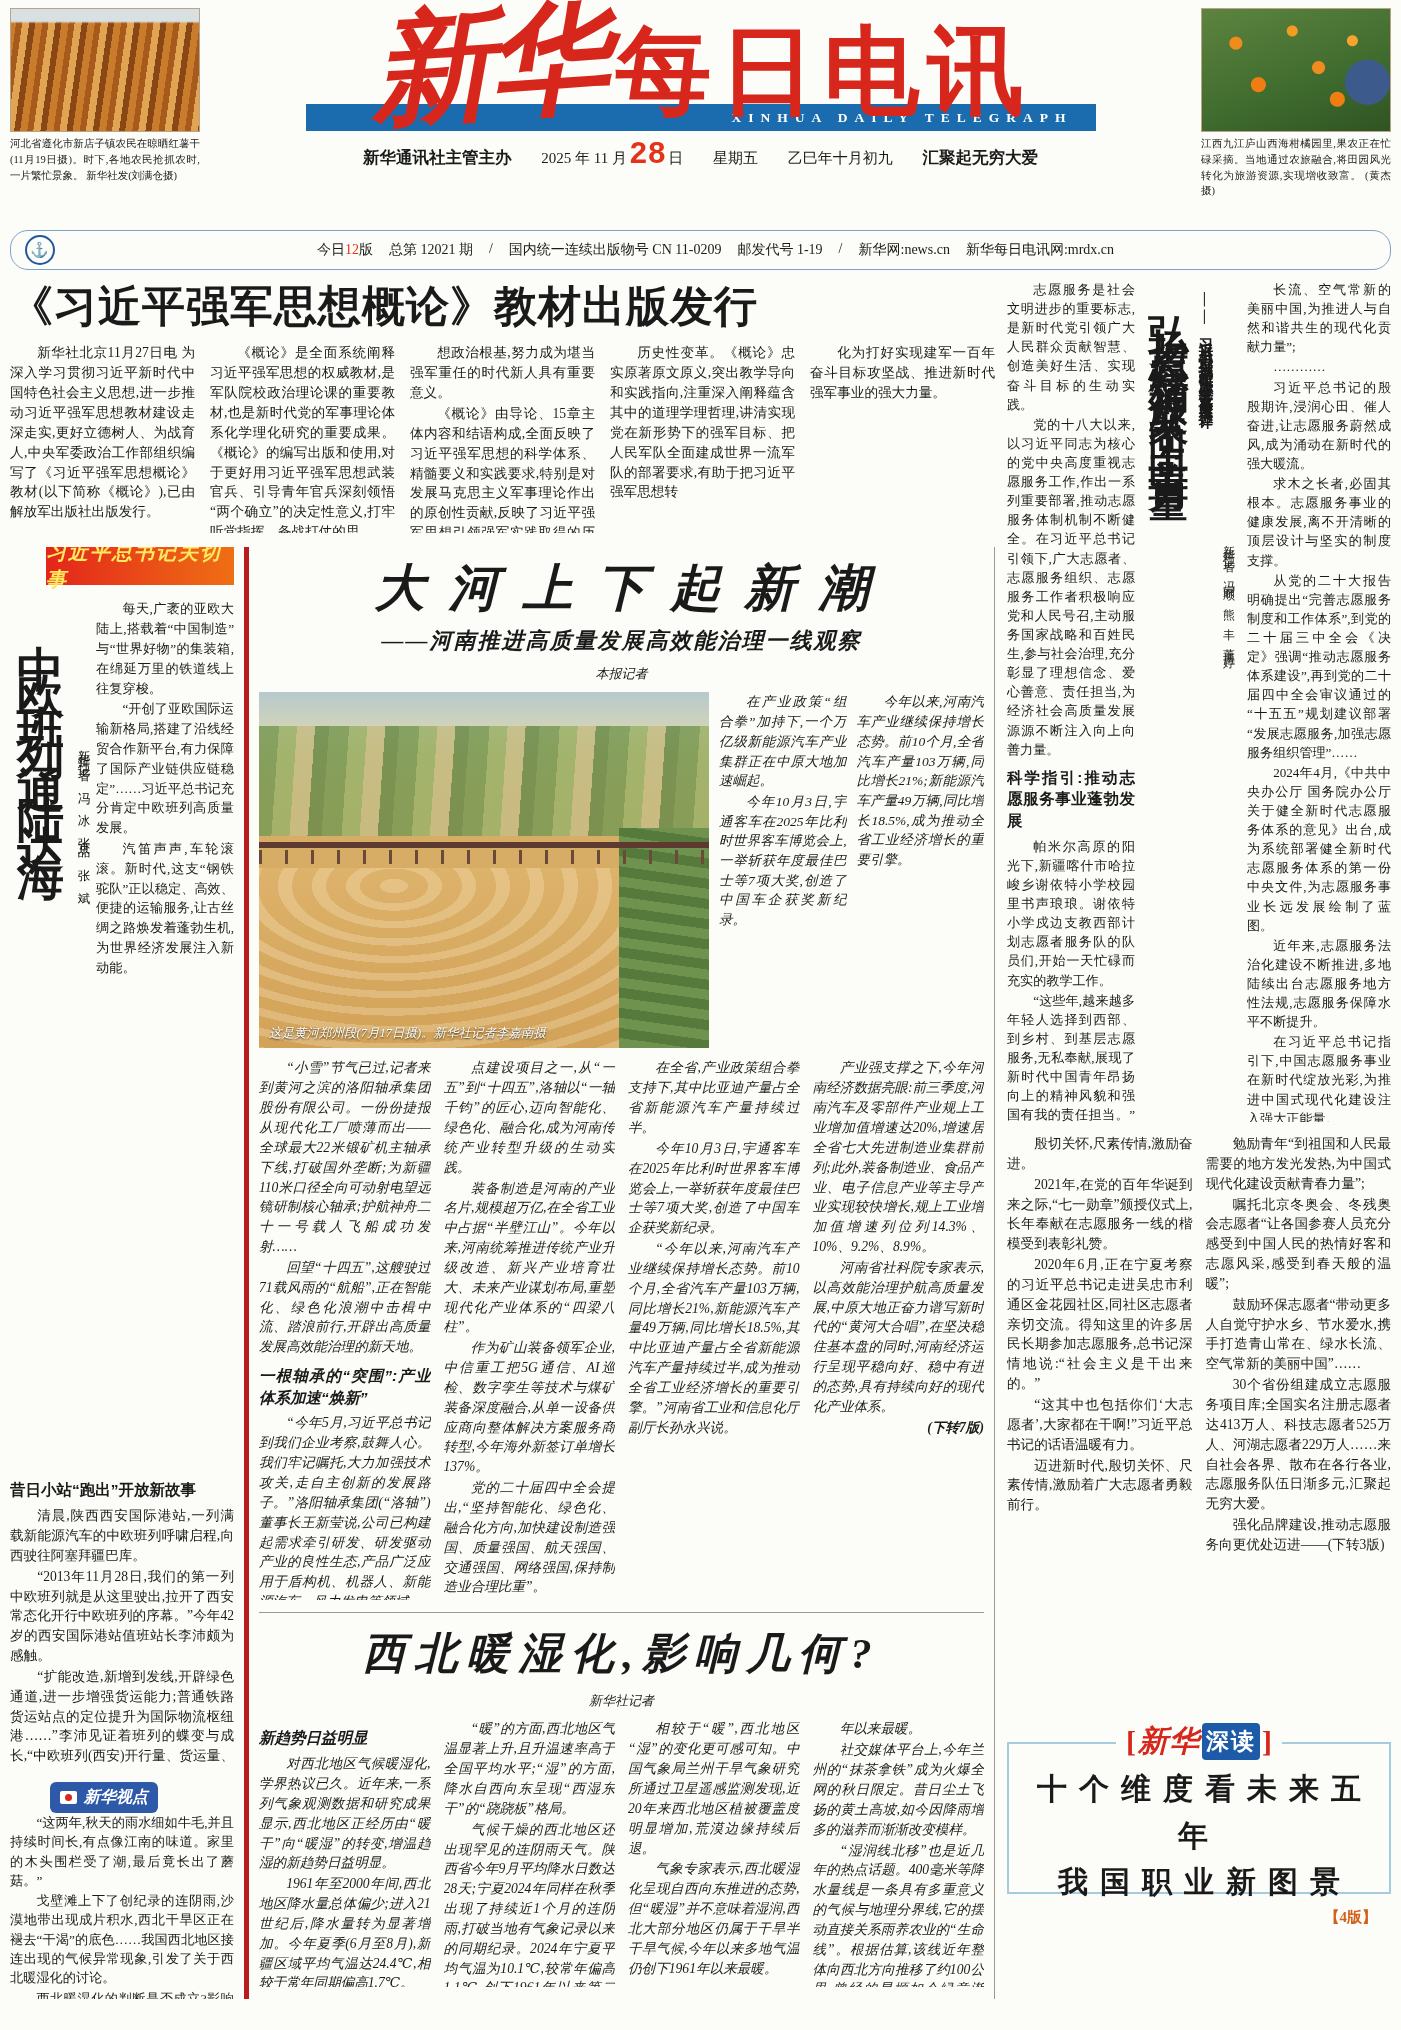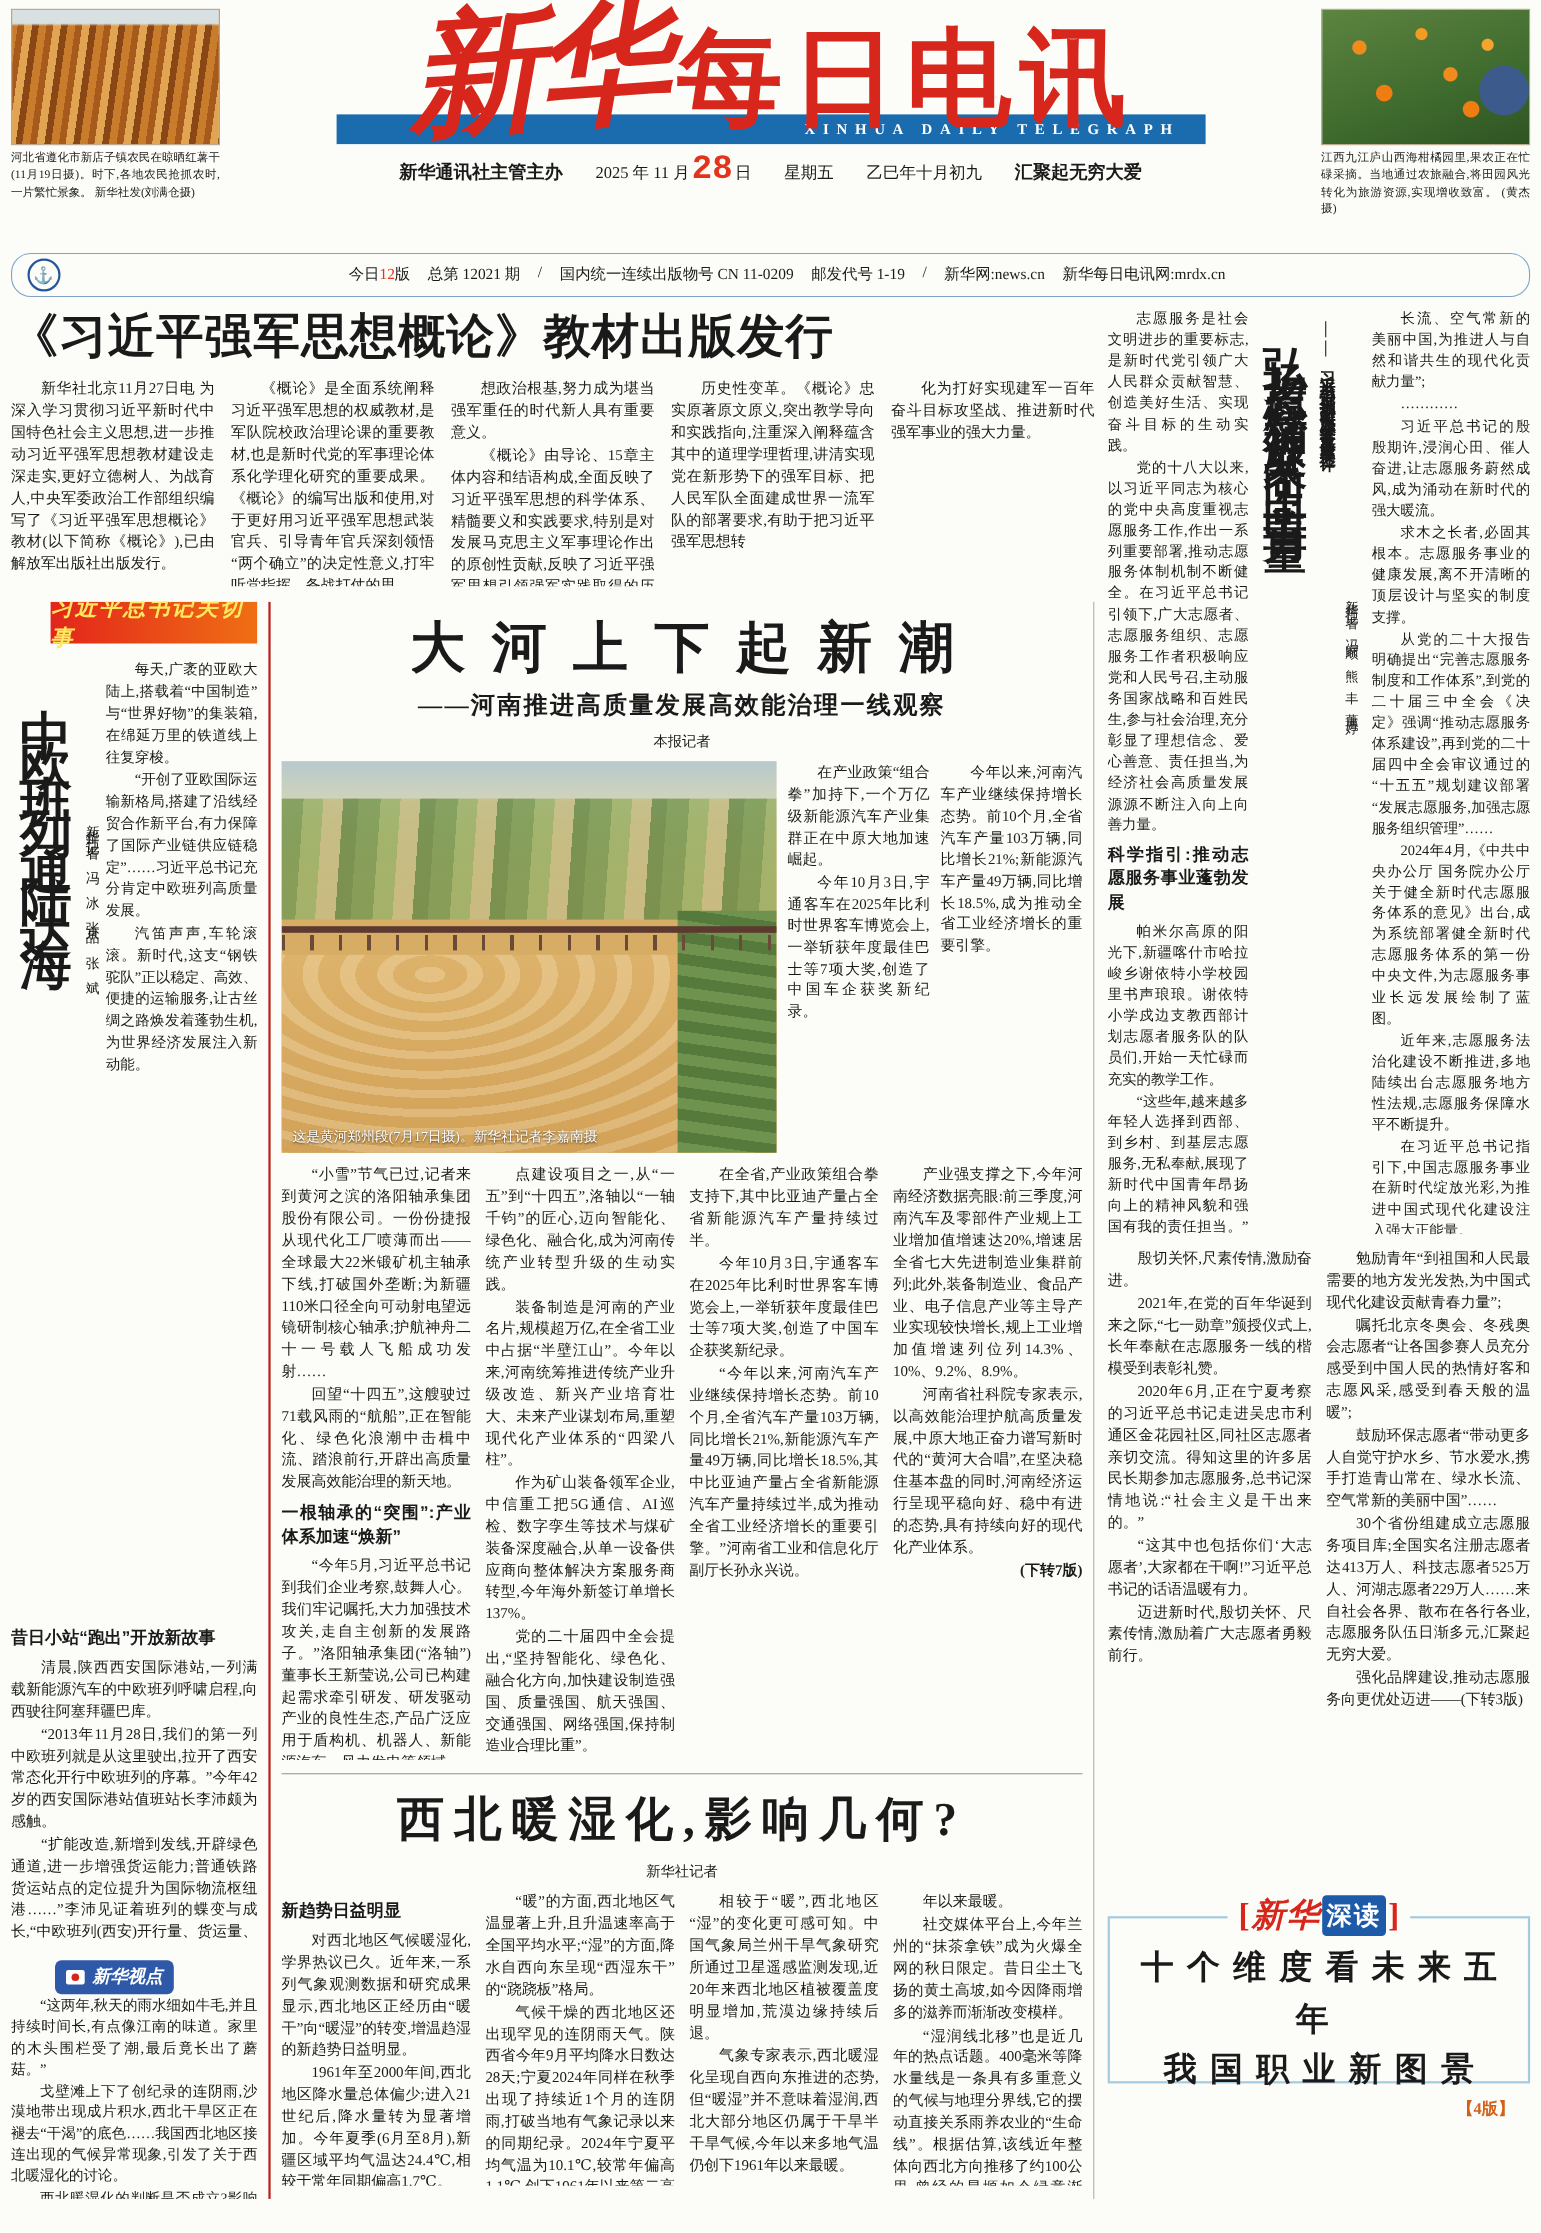--- a/index.html
+++ b/index.html
@@ -66,21 +66,21 @@
   .introcol { flex:1; font-size:13.2px; line-height:1.5; text-align:justify; overflow:hidden; }
   .lp-body { height:262px; }
   .viewpoint { display:flex; align-items:flex-start; gap:8px; margin-top:14px;padding-left:40px; }
   .vp-badge { background:#2e59a8; border-radius:6px; color:#fff; display:flex; align-items:center; gap:7px;
               padding:5px 10px; font-size:16px; font-weight:900; font-style:italic; flex:0 0 auto;
               font-family:"Liberation Sans","DejaVu Sans",sans-serif; }
   .vp-cam { width:17px; height:13px; background:#fff; border-radius:2px; position:relative; }
   .vp-cam::after { content:''; position:absolute; left:5px; top:3px; width:7px; height:7px; background:#d6271c; border-radius:50%; }
   .vp-text { font-size:13.2px; }
   
-  .center { flex:1; border-left:2px solid #b91c1c; border-right:1px solid #9a9a94; padding:0 10px; overflow:hidden; }
+  .center { flex:1; border-left:5px solid #b91c1c; border-right:1px solid #9a9a94; padding:0 10px; overflow:hidden;font-style:italic; }
   .main-story h2 { font-size:50px; font-weight:900; text-align:center; letter-spacing:24px; margin:8px 0 2px; text-indent:24px; }
   .subtitle { font-size:22px; font-weight:bold; text-align:center; letter-spacing:2px; margin-top:4px; }
   .byline { font-size:13px; text-align:center; margin:9px 0; }
   .photo-row { display:flex; gap:10px; }
   .photo { width:450px; height:356px; flex:0 0 auto; position:relative; overflow:hidden;
            background:linear-gradient(180deg,#b7c9ce 0,#cfd3ba 34px,#c9bd86 60px,#d8ae66 120px,#d3a75f 100%); }
   .ph-fields { position:absolute; left:0; top:34px; width:100%; height:110px;
            background:repeating-linear-gradient(94deg,#7a9a55 0 20px,#9cb269 20px 38px,#c6bd85 38px 56px,#6c8c4b 56px 70px); opacity:.85; }
   .ph-green-right { position:absolute; right:0; bottom:0; width:20%; height:62%;
            background:repeating-linear-gradient(8deg,#6f934f 0 10px,#557a3b 10px 20px); }

